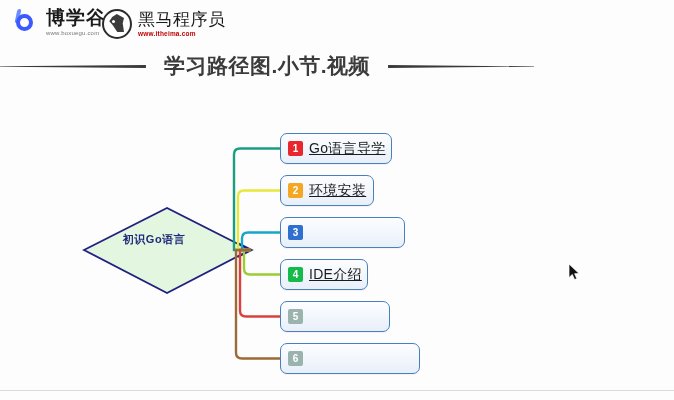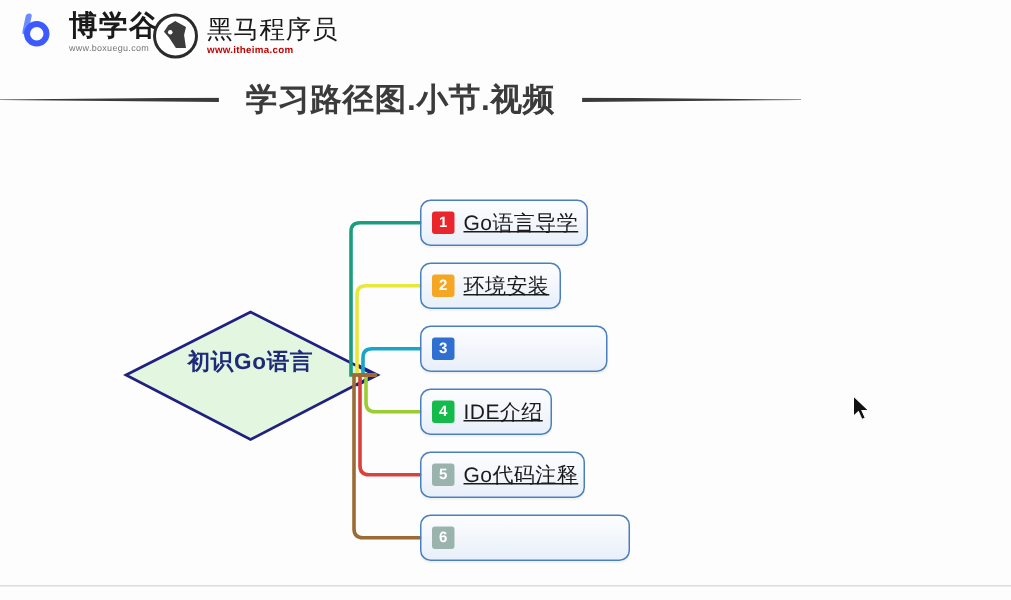--- a/index.html
+++ b/index.html
@@ -147,24 +147,24 @@
     left: 0; top: 0;
     width: 674px; height: 400px;
   }
   .canvas svg {
     position: absolute;
     left: 0; top: 0;
   }
 
   .diamond-label {
     position: absolute;
-    left: 84px; top: 232px;
+    left: 71px; top: 232px;
     width: 166px;
     text-align: center;
-    font-size: 15px;
+    font-size: 11px;
     font-weight: bold;
     color: #1f2a7a;
     letter-spacing: 0.5px;
     pointer-events: none;
   }
 
   
   .node {
     position: absolute;
     height: 31px;
@@ -277,21 +277,20 @@
       </div>
       <div class="node" style="left: 280px; top: 217px; width: 125px;">
         <div class="badge" style="background: rgb(47, 111, 208);">3</div>
       </div>
       <div class="node" style="left: 280px; top: 259px; width: 88px;">
         <div class="badge" style="background: rgb(21, 187, 74);">4</div>
         <div class="node-label">IDE介绍</div>
       </div>
       <div class="node" style="left: 280px; top: 301px; width: 110px;">
         <div class="badge" style="background: rgb(155, 179, 173);">5</div>
-        <div class="node-label">Go代码注释</div>
       </div>
       <div class="node" style="left: 280px; top: 343px; width: 140px;">
         <div class="badge" style="background: rgb(155, 179, 173);">6</div>
       </div>
     </div>
 
   <svg class="cursor" viewBox="0 0 12 18" style="left: 568px; top: 263px;">
     <path d="M1,1 L1,14.5 L4.3,11.4 L6.6,16.6 L8.8,15.6 L6.6,10.7 L11,10.5 Z" fill="#111" stroke="#fff" stroke-width="0.7"></path>
   </svg>
 

